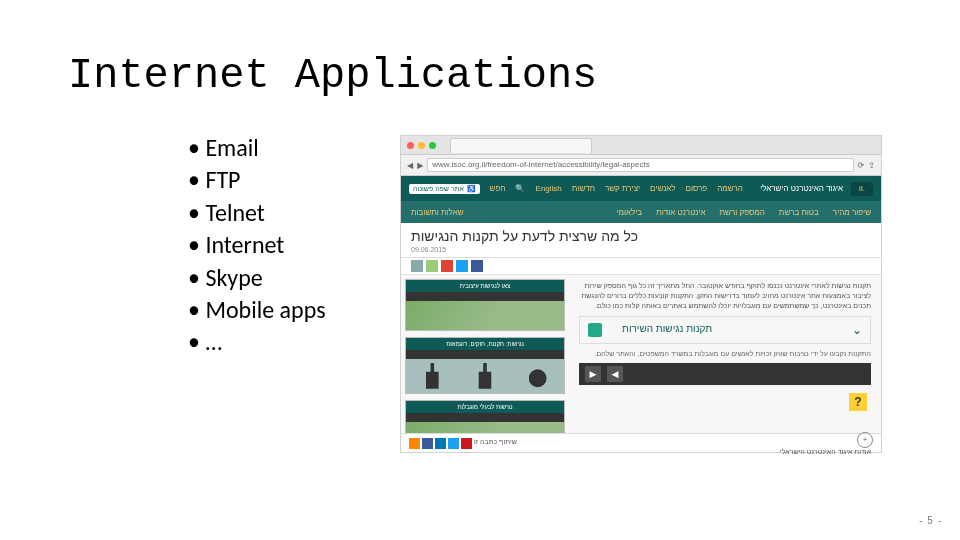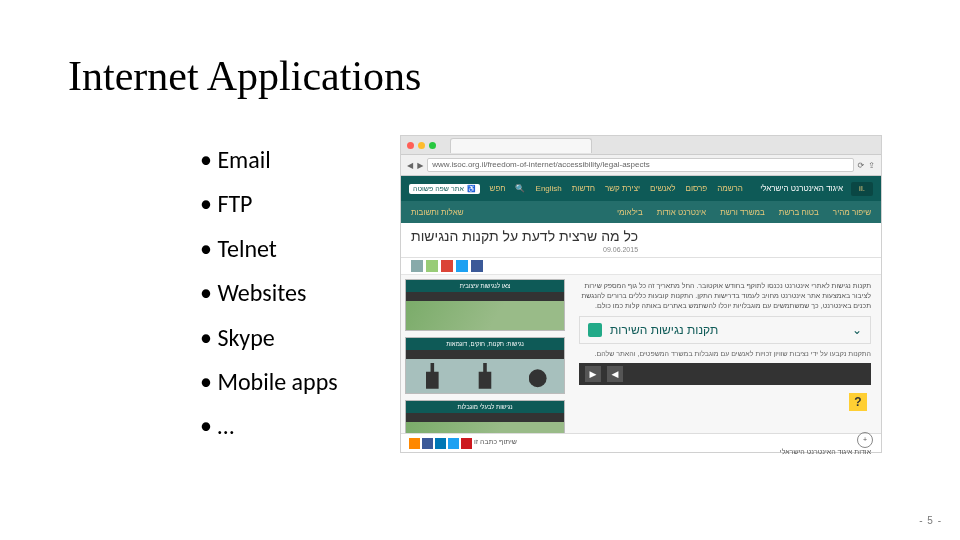--- a/index.html
+++ b/index.html
@@ -1,19 +1,19 @@
 <!DOCTYPE html>
 <html><head>
 <meta charset="utf-8">
 <style>
   html,body{margin:0;padding:0;width:960px;height:540px;background:#fff;font-family:Arial,Helvetica,sans-serif;color:#000;overflow:hidden}
   .slide{position:relative;width:960px;height:540px}
-  .title{position:absolute;left:68px;top:52px;font-size:42px;font-weight:400;font-family:Liberation Serif, serif}
+  .title{position:absolute;left:68px;top:52px;font-size:42px;font-weight:400;font-family:Liberation Mono, monospace}
   .bullets{position:absolute;left:148px;top:108px;font-size:24px;line-height:1.35;font-family:Calibri,Arial,sans-serif}
-  .bullets li{list-style:none;margin:12px;padding:0}
+  .bullets li{list-style:none;margin:0;padding:0}
   .bullets li::before{content:"• ";}
   .pagenum{position:absolute;right:18px;bottom:14px;font-size:10px;color:#777;letter-spacing:1px}
 
   
   .shot{position:absolute;left:400px;top:135px;width:480px;height:316px;border:1px solid #d0d0d0;background:#f7f7f7;font-family:Arial,sans-serif}
   .tabbar{height:18px;background:#e4e4e4;border-bottom:1px solid #ccc;display:flex;align-items:center;gap:4px;padding:0 6px}
   .tlight{width:7px;height:7px;border-radius:50%}
   .red{background:#ff5f57}.yellow{background:#febc2e}.green{background:#28c840}
   .tab{margin-left:10px;height:14px;width:140px;background:#f7f7f7;border:1px solid #ccc;border-bottom:none;border-radius:3px 3px 0 0}
   .urlbar{height:20px;background:#f0f0f0;border-bottom:1px solid #ccc;display:flex;align-items:center;gap:4px;padding:0 6px;font-size:8px;color:#666}
@@ -22,21 +22,21 @@
   .navrow1 .left{display:flex;gap:10px;color:#e6c97a}
   .navrow1 .right{display:flex;gap:8px;align-items:center;color:#fff}
   .il-logo{width:22px;height:14px;background:#0a4744;border-radius:2px;display:flex;align-items:center;justify-content:center;font-size:8px;color:#e6c97a}
   .badge{background:#fff;color:#0e5a57;border-radius:2px;padding:1px 4px;font-size:7px;display:flex;align-items:center;gap:3px}
   .navrow2{height:22px;background:#246e6b;display:flex;align-items:center;gap:14px;padding:0 10px;color:#e6c97a;font-size:8px;direction:rtl}
   .navrow2 span{white-space:nowrap}
   .sep{flex:1}
   .hero{height:34px;background:#fff;border-bottom:1px solid #e0e0e0;display:flex;align-items:center;justify-content:flex-end;padding:0 10px;direction:rtl}
   .hero .h{font-size:14px;color:#333}
   .hero .date{font-size:7px;color:#888;margin-top:2px}
-  .herowrap{display:flex;flex-direction:column;align-items:flex-start}
+  .herowrap{display:flex;flex-direction:column;align-items:flex-end}
   .sharebar{height:16px;background:#fff;border-bottom:1px solid #e5e5e5;display:flex;align-items:center;gap:3px;padding:0 10px}
   .sq{width:12px;height:12px}
   .sq.print{background:#8aa}
   .sq.mail{background:#9c7}
   .sq.g{background:#db4437}
   .sq.tw{background:#1da1f2}
   .sq.fb{background:#3b5998}
 
   .body{display:flex;height:181px}
   .leftcol{width:160px;display:flex;flex-direction:column;gap:6px;padding:4px}
@@ -45,21 +45,21 @@
   .card .sub{position:absolute;left:0;right:0;top:12px;height:9px;background:#333;color:#ddd;font-size:5px;display:flex;align-items:center;justify-content:center}
   .card.icons{background:#a7c0bd;display:flex;align-items:flex-end;justify-content:space-around;padding-bottom:4px}
   .fig{width:18px;height:26px;background:#333;clip-path:polygon(40% 0,60% 0,60% 35%,85% 35%,85% 100%,15% 100%,15% 35%,40% 35%)}
   .fig.wheel{clip-path:circle(40% at 50% 60%)}
   .card.faces{background:linear-gradient(120deg,#7a6 0%,#9b8 60%)}
 
   .rightcol{flex:1;padding:6px 10px;font-size:7px;color:#555;direction:rtl;display:flex;flex-direction:column;gap:6px}
   .para{line-height:1.4}
   .acc-row{height:26px;border:1px solid #ddd;display:flex;align-items:center;justify-content:space-between;padding:0 8px}
   .acc-row .chev{color:#0e5a57;font-size:12px}
-  .acc-row .lbl{font-size:12px;color:#0e5a57;display:flex;align-items:flex-end;gap:8px}
+  .acc-row .lbl{font-size:10px;color:#0e5a57;display:flex;align-items:flex-start;gap:20px}
   .acc-row .ic{width:14px;height:14px;background:#2a8;border-radius:2px}
   .small{font-size:7px;color:#666}
   .navbtns{height:22px;background:#333;display:flex;align-items:center;gap:6px;padding:0 6px;color:#fff;justify-content:flex-end}
   .navbtns .b{width:16px;height:16px;background:#555;display:flex;align-items:center;justify-content:center;font-size:9px}
   .help{position:relative;height:22px}
   .help .q{position:absolute;right:4px;top:2px;width:18px;height:18px;background:#ffcf33;color:#333;display:flex;align-items:center;justify-content:center;font-size:12px;font-weight:bold}
 
   .footer{position:absolute;left:0;right:0;bottom:0;height:18px;border-top:1px solid #ddd;background:#fff;display:flex;align-items:center;justify-content:space-between;padding:0 8px;font-size:7px;color:#555;direction:rtl}
   .footer .socials{display:flex;gap:2px}
   .footer .sq{width:11px;height:11px}
@@ -69,21 +69,21 @@
 </head>
 <body>
 
 <div class="slide">
   <div class="title">Internet Applications</div>
 
   <ul class="bullets">
     <li>Email</li>
     <li>FTP</li>
     <li>Telnet</li>
-    <li>Websites</li>
+    <li>Internet</li>
     <li>Skype</li>
     <li>Mobile apps</li>
     <li>…</li>
   </ul>
 
   <div class="shot">
     <div class="tabbar">
       <span class="tlight red"></span>
       <span class="tlight yellow"></span>
       <span class="tlight green"></span>
@@ -114,21 +114,21 @@
         <span class="badge">
           <span>♿</span>
           <span>אתר שפה פשוטה</span>
         </span>
       </div>
     </div>
 
     <div class="navrow2">
       <span>שיפור מהיר</span>
       <span>בטוח ברשת</span>
-      <span>במשרד ורשת</span>
+      <span>המספק ורשת</span>
       <span>אינטרנט אודות</span>
       <span>בילאומי</span>
       <span class="sep"></span>
       <span>שאלות ותשובות</span>
     </div>
 
     <div class="hero">
       <div class="herowrap">
         <span class="h">כל מה שרצית לדעת על תקנות הנגישות</span>
         <span class="date">09.06.2015</span>

